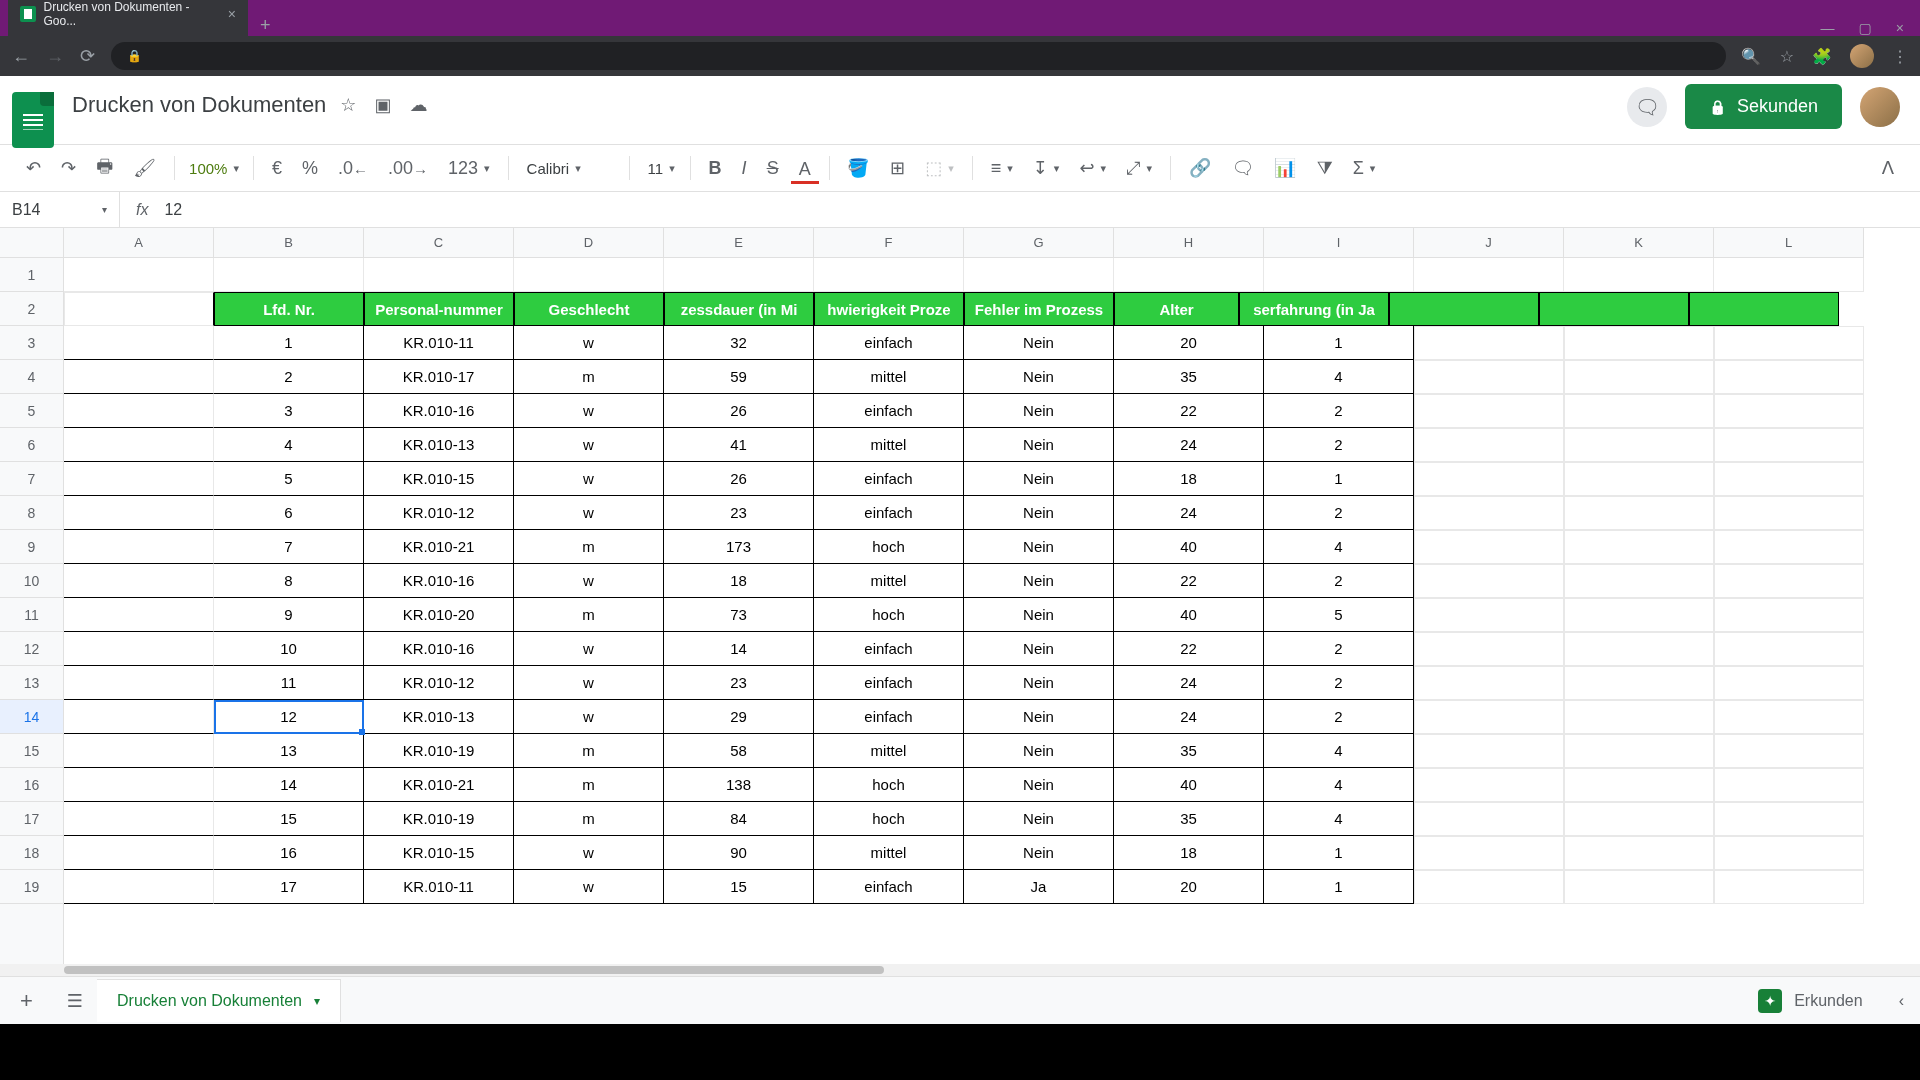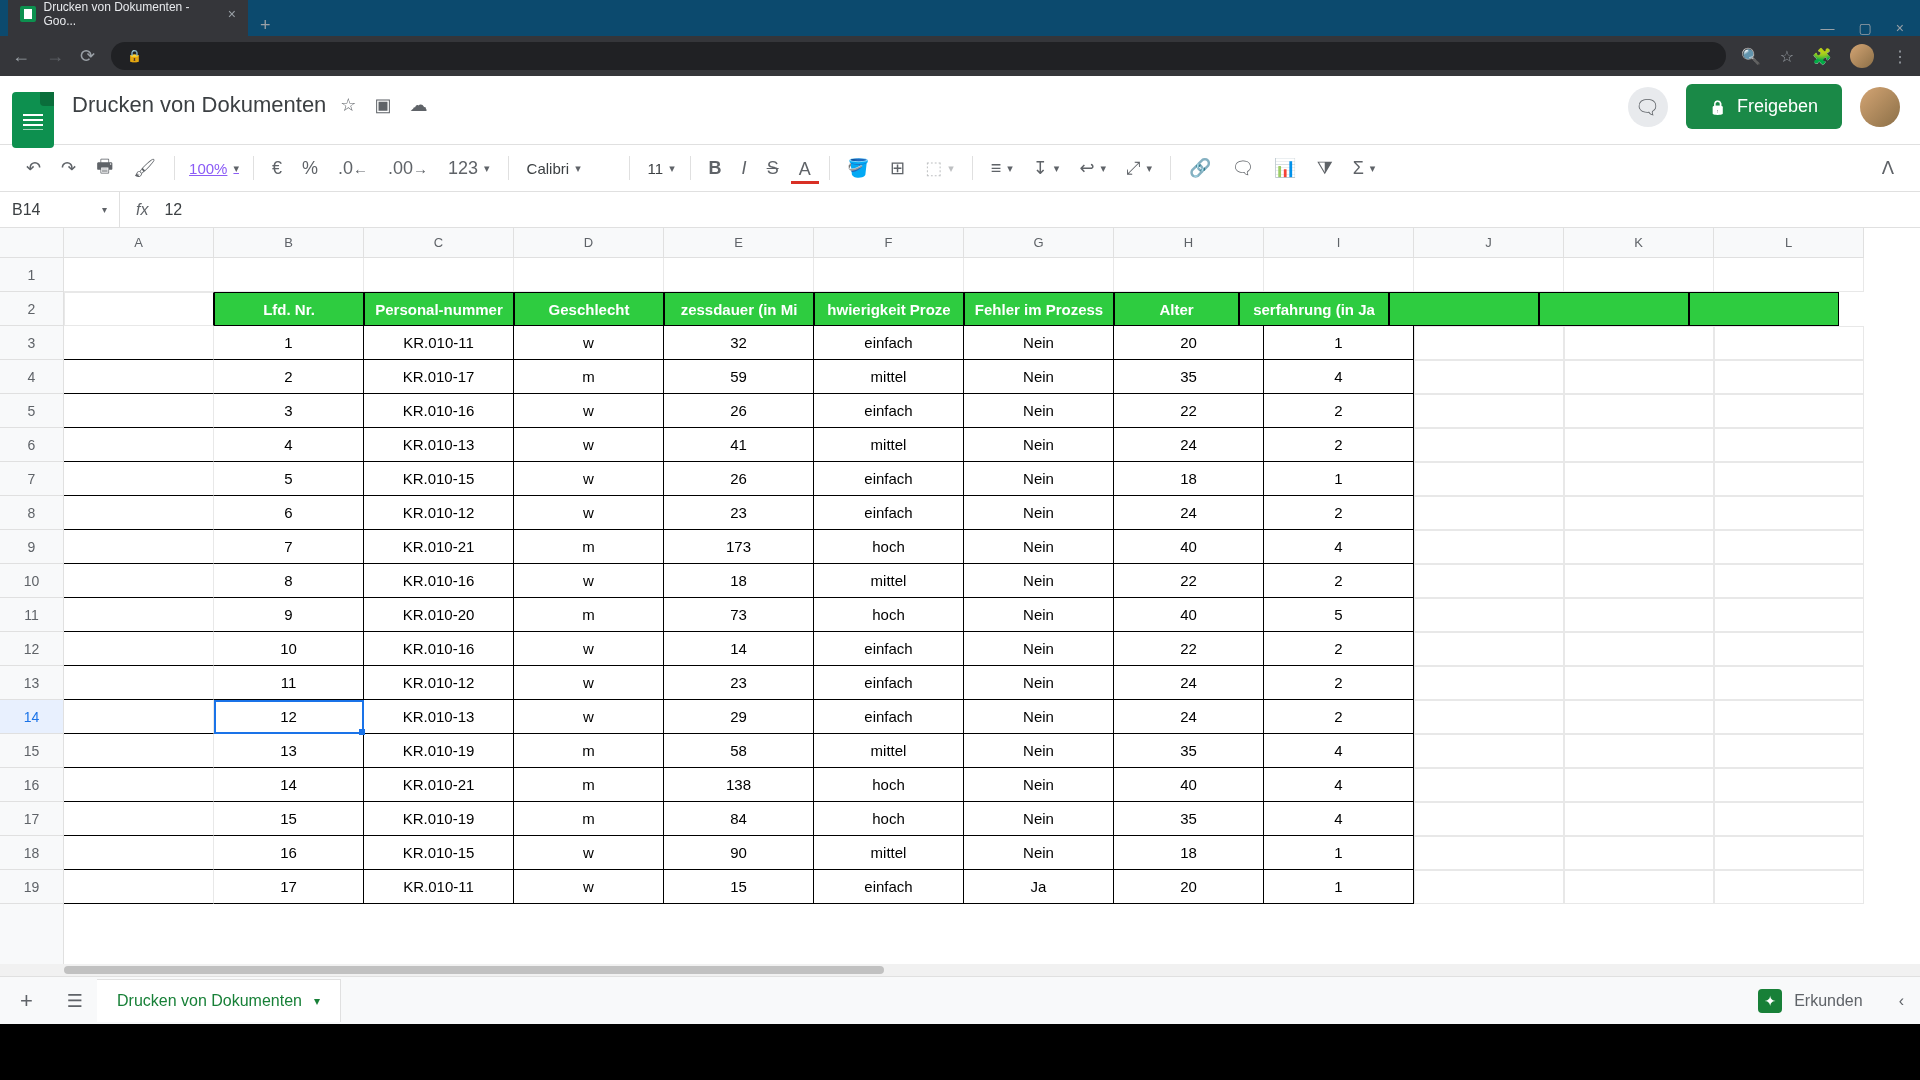--- a/index.html
+++ b/index.html
@@ -1,18 +1,18 @@
 <!DOCTYPE html>
 <html><head>
 <meta charset="utf-8">
 <style>
 * { margin: 0; padding: 0; box-sizing: border-box; font-family: Arial, sans-serif; }
 body { background: #000; width: 1920px; height: 1080px; overflow: hidden; }
 
-.browser-chrome { background: #0c4a6e; }
+.browser-chrome { background: #701a75; }
 .tab-bar { height: 36px; display: flex; align-items: flex-end; padding-left: 8px; }
 .tab { background: #35363a; color: #e8eaed; font-size: 12px; padding: 8px 12px; border-radius: 8px 8px 0 0; display: flex; align-items: center; gap: 8px; width: 240px; }
 .tab-favicon { width: 16px; height: 16px; background: #0d904f; border-radius: 2px; display: flex; align-items: center; justify-content: center; }
 .tab-favicon::after { content: ''; width: 8px; height: 10px; background: #fff; }
 .tab-close { margin-left: auto; color: #9aa0a6; font-size: 14px; cursor: pointer; }
 .new-tab { color: #9aa0a6; font-size: 18px; padding: 0 12px; }
 .window-controls { margin-left: auto; display: flex; gap: 24px; padding: 0 16px; color: #9aa0a6; }
 .window-controls span { font-size: 14px; }
 
 .url-bar { background: #35363a; height: 40px; display: flex; align-items: center; padding: 0 12px; gap: 16px; }
@@ -43,21 +43,21 @@
 
 .header-right { display: flex; align-items: center; gap: 18px; }
 .comment-btn { width: 40px; height: 40px; background: #e8eaed; border-radius: 50%; display: flex; align-items: center; justify-content: center; font-size: 20px; color: #5f6368; cursor: pointer; }
 .share-btn { background: #1a8947; color: #fff; border-radius: 6px; padding: 12px 24px; font-size: 18px; font-weight: 500; display: flex; align-items: center; gap: 10px; cursor: pointer; }
 .share-btn::before { content: '🔒'; filter: grayscale(1) brightness(3); font-size: 14px; }
 .user-avatar { width: 40px; height: 40px; border-radius: 50%; background: linear-gradient(135deg, #d4a574, #8b6f47); }
 
 .toolbar { height: 48px; border-top: 1px solid #e0e0e0; border-bottom: 1px solid #e0e0e0; display: flex; align-items: center; padding: 0 18px; gap: 4px; }
 .tb { color: #5f6368; font-size: 18px; padding: 6px 8px; cursor: pointer; display: flex; align-items: center; }
 .tb-sep { width: 1px; height: 24px; background: #e0e0e0; margin: 0 6px; }
-.zoom { font-size: 15px; color: #8b5cf6; padding: 0 4px; text-decoration: underline; }
+.zoom { font-size: 15px; color: #4d7c0f; padding: 0 4px; }
 .dd::after { content: '▾'; font-size: 11px; margin-left: 6px; color: #5f6368; }
 .font-name { font-size: 15px; color: #3c4043; width: 100px; }
 .font-size { font-size: 15px; color: #3c4043; width: 40px; }
 .tb-bold { font-weight: bold; }
 .tb-italic { font-style: italic; }
 .tb-strike { text-decoration: line-through; }
 .tb-textcolor { border-bottom: 3px solid #d93025; padding-bottom: 1px; }
 .tb-right { margin-left: auto; }
 
 .formula-bar { height: 36px; border-bottom: 1px solid #e0e0e0; display: flex; align-items: center; }
@@ -145,21 +145,21 @@
         <div class="title-icons">
           <span>☆</span>
           <span>▣</span>
           <span>☁</span>
         </div>
       </div>
     </div>
     <div class="header-right">
       <span class="comment-btn">🗨</span>
       <span class="share-btn">
-          <span>Freigeben</span>
+          <span>Sekunden</span>
         </span>
       <span class="user-avatar"></span>
     </div>
   </div>
 
   <div class="toolbar">
     <span class="tb">↶</span>
     <span class="tb">↷</span>
     <span class="tb">🖶</span>
     <span class="tb">🖌</span>

